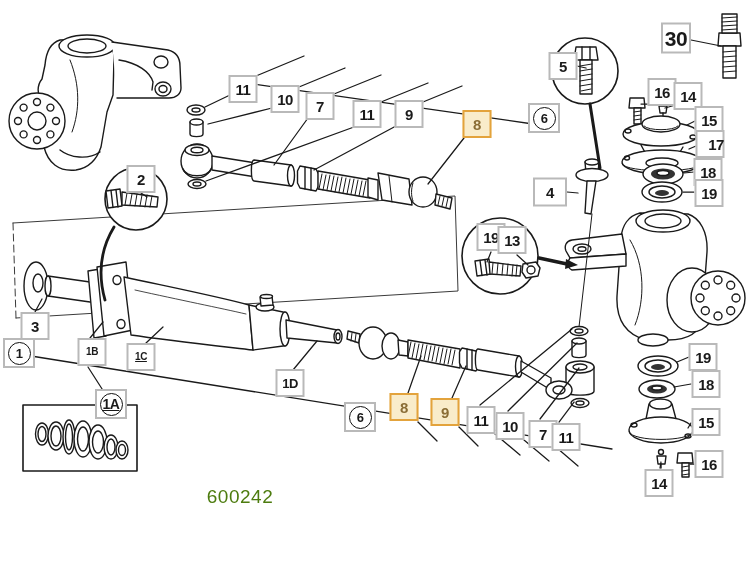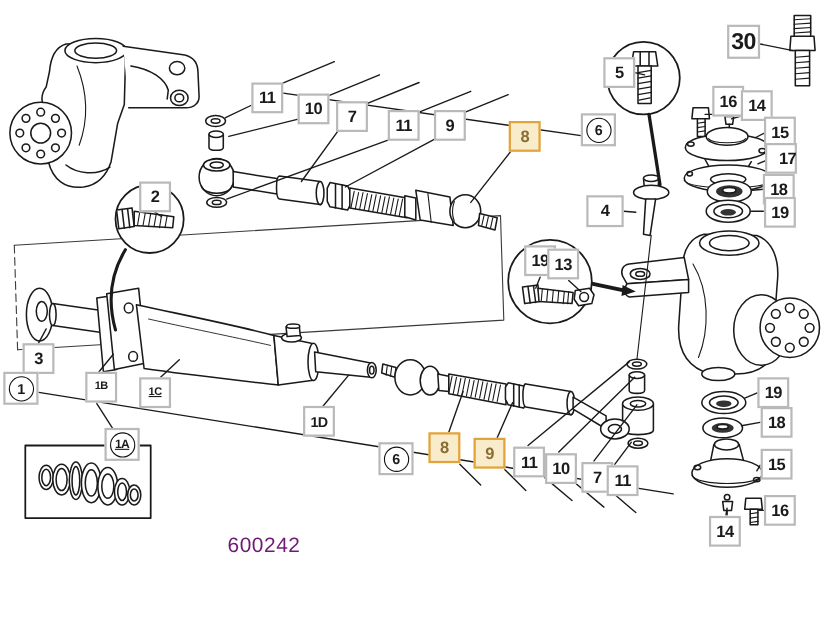--- a/index.html
+++ b/index.html
@@ -13,21 +13,21 @@
   #callout-layer{position:absolute;left:0;top:0;width:100%;height:100%;}
   .callout{position:absolute;transform:translate(-50%,-50%);display:flex;align-items:center;
     justify-content:center;font-weight:bold;width:29px;height:28px;box-sizing:border-box;
     font-size:15px;color:var(--text);letter-spacing:-0.5px;line-height:1;cursor:pointer;}
   .callout.box{background:var(--boxfill);border:2px solid var(--boxborder);}
   .callout.box-highlight{background:var(--hlfill);border:2px solid var(--hlborder);color:var(--hltext);}
   .callout.circle-boxed{background:#fff;border:2px solid var(--boxborder);width:32px;height:30px;}
   .cb{width:23px;height:23px;border:1.8px solid #111;border-radius:50%;display:flex;
       align-items:center;justify-content:center;font-size:13px;box-sizing:border-box;
       background:#fff;letter-spacing:-0.5px;}
-  .part-number{position:absolute;transform:translate(-50%,-50%);font-size:19px;color:#701a75;
+  .part-number{position:absolute;transform:translate(-50%,-50%);font-size:19px;color:#4d7c0f;
       letter-spacing:0.5px;}
 </style>
 </head>
 <body>
 
 <div class="stage">
 
 <svg class="art" width="749" height="569" viewBox="0 0 749 569">
 <g stroke="#1a1a1a" fill="none" stroke-width="1.4" stroke-linecap="round" stroke-linejoin="round">
 
@@ -419,21 +419,21 @@
       <div class="callout box" style="left: 491px; top: 237px;">19</div>
       <div class="callout box" style="left: 488px; top: 240px; margin-left: 24px;">13</div>
       <div class="callout box" style="left: 141px; top: 179px;">2</div>
       <div class="callout box" style="left: 35px; top: 326px;">3</div>
       <div class="callout circle-boxed" style="left: 19px; top: 353px;">
         <span class="cb">1</span>
       </div>
       <div class="callout box" style="left: 92px; top: 352px; font-size: 10px;">1B</div>
       <div class="callout box" style="left: 141px; top: 357px; font-size: 10px; text-decoration: underline;">1C</div>
       <div class="callout circle-boxed" style="left: 111px; top: 404px;">
-        <span class="cb" style="font-size: 11px; text-decoration: underline;">1A</span>
+        <span class="cb" style="font-size: 14px; text-decoration: underline;">1A</span>
       </div>
       <div class="callout box" style="left: 290px; top: 383px; font-size: 13px;">1D</div>
       <div class="callout circle-boxed" style="left: 360px; top: 417px;">
         <span class="cb">6</span>
       </div>
       <div class="callout box-highlight" style="left: 404px; top: 407px;">8</div>
       <div class="callout box-highlight" style="left: 445px; top: 412px;">9</div>
       <div class="callout box" style="left: 481px; top: 420px;">11</div>
       <div class="callout box" style="left: 510px; top: 426px;">10</div>
       <div class="callout box" style="left: 543px; top: 434px;">7</div>

